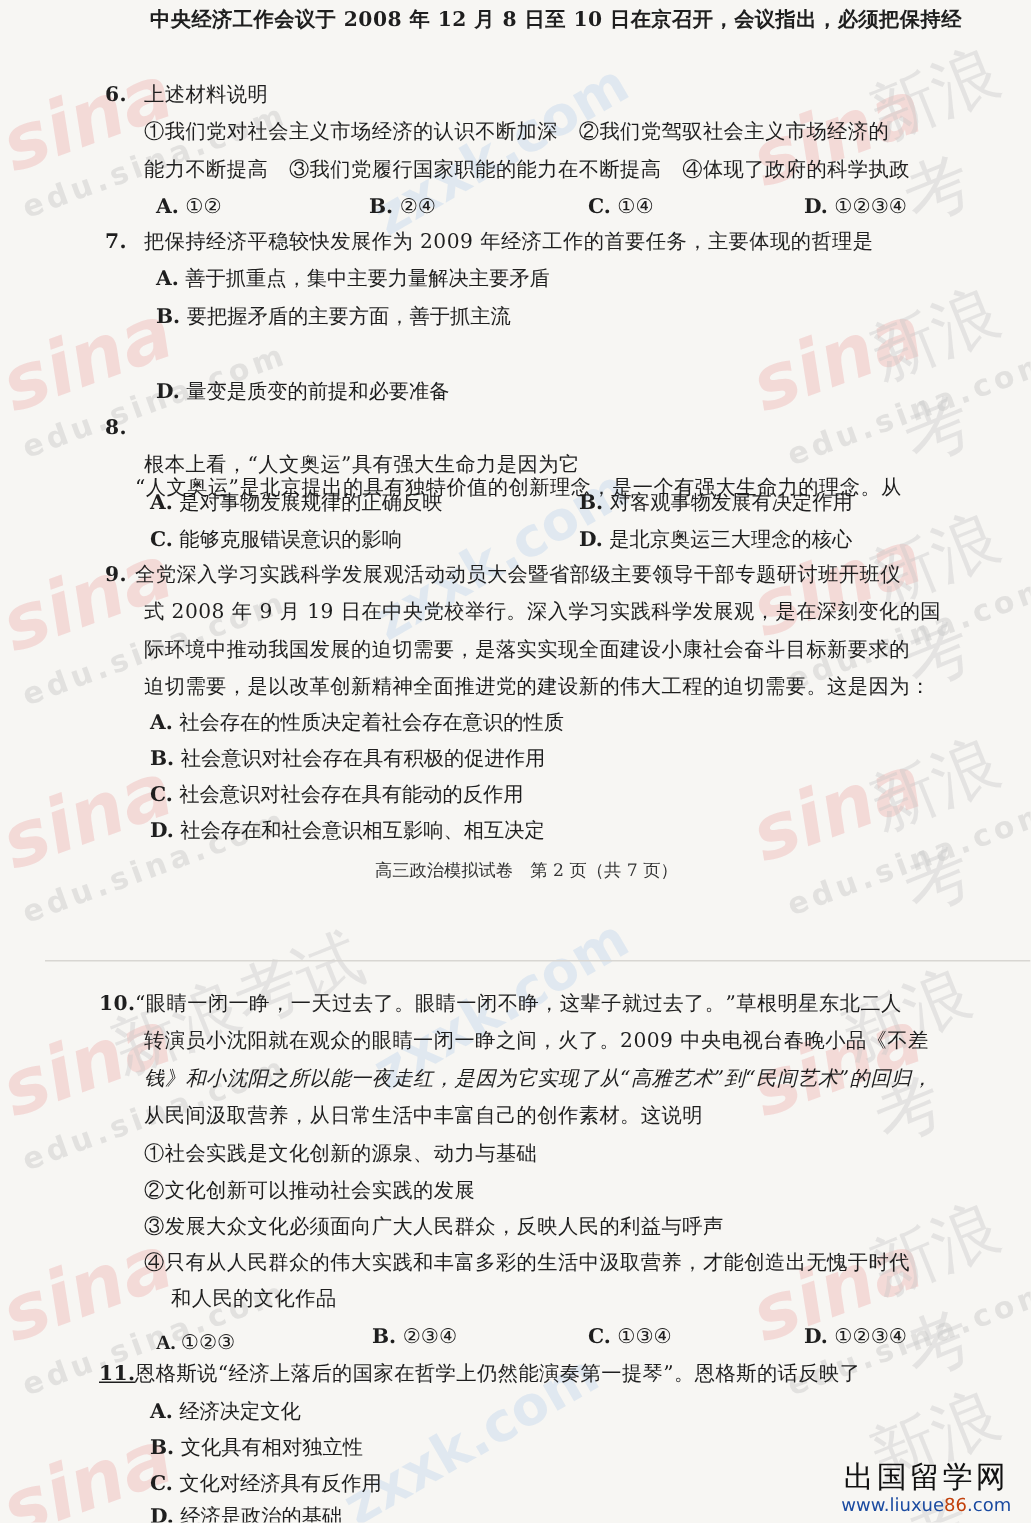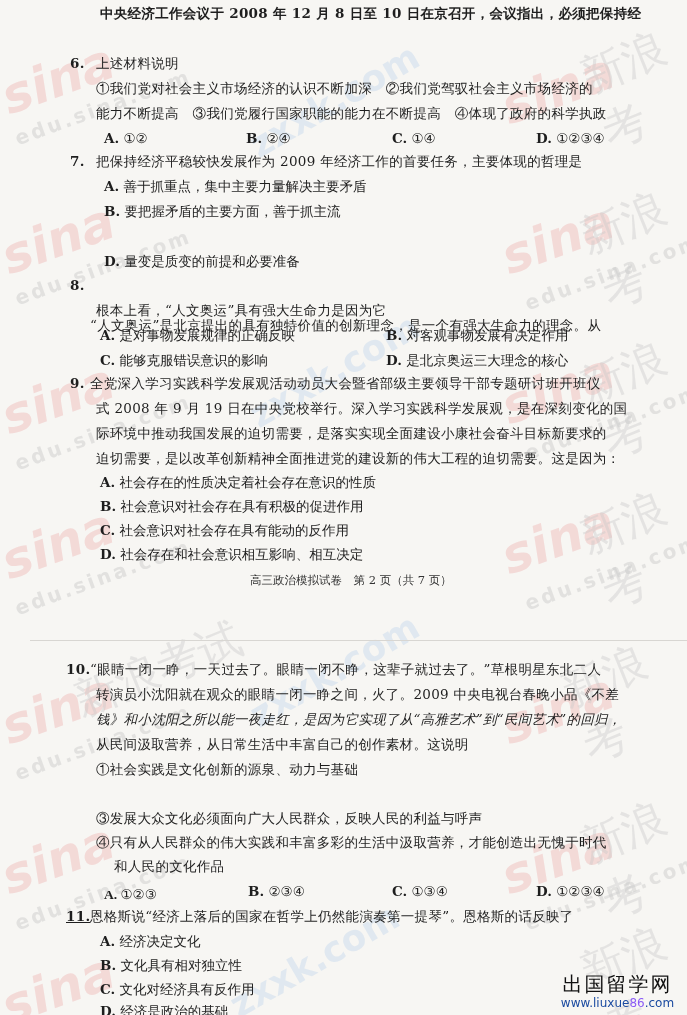--- a/index.html
+++ b/index.html
@@ -24,21 +24,21 @@
     .bold { font-weight: bold; }
     .opt { position: absolute; font-size: 13.5px; line-height: 18px; white-space: nowrap; }
     .footer { position: absolute; font-size: 11.5px; white-space: nowrap; color: #333; }
     .divider { position: absolute; left: 30px; right: 0; top: 640px; height: 1px; background: #d8d6d2; }
     .logo {
       position: absolute; left: 548px; top: 972px; width: 139px; text-align: center;
       font-family: "DejaVu Sans", sans-serif; z-index: 3;
     }
     .logo-title { font-size: 20px; color: #111; letter-spacing: 2px; line-height: 24px; }
     .logo-url { font-size: 12px; color: #1a4aa0; line-height: 14px; }
-    .logo-url .num { color: #8b5cf6; }
+    .logo-url .num { color: #c2410c; }
   </style>
 </head>
 <body>
 
 <div class="wm-layer">
   <div class="wm wm-sina" style="left:0px;top:50px;">sina</div>
   <div class="wm wm-edu" style="left:10px;top:95px;">edu.sina.com</div>
   <div class="wm wm-sina" style="left:0px;top:210px;">sina</div>
   <div class="wm wm-edu" style="left:10px;top:255px;">edu.sina.com</div>
   <div class="wm wm-sina" style="left:0px;top:370px;">sina</div>
@@ -117,20 +117,21 @@
   <div class="footer" style="left:250px;top:573px;">高三政治模拟试卷　第 2 页（共 7 页）</div>
 
   <div class="divider"></div>
 
   <div class="line bold" style="left:66px;top:660px;">10.</div>
   <div class="line" style="left:90px;top:660px;">“眼睛一闭一睁，一天过去了。眼睛一闭不睁，这辈子就过去了。”草根明星东北二人</div>
   <div class="line" style="left:96px;top:685px;">转演员小沈阳就在观众的眼睛一闭一睁之间，火了。2009 中央电视台春晚小品《不差</div>
   <div class="line" style="left:96px;top:710px;font-style:italic;">钱》和小沈阳之所以能一夜走红，是因为它实现了从“高雅艺术”到“民间艺术”的回归，</div>
   <div class="line" style="left:96px;top:735px;">从民间汲取营养，从日常生活中丰富自己的创作素材。这说明</div>
   <div class="line" style="left:96px;top:760px;">①社会实践是文化创新的源泉、动力与基础</div>
+  <div class="line" style="left:96px;top:785px;">②文化创新可以推动社会实践的发展</div>
   <div class="line" style="left:96px;top:809px;">③发展大众文化必须面向广大人民群众，反映人民的利益与呼声</div>
   <div class="line" style="left:96px;top:833px;">④只有从人民群众的伟大实践和丰富多彩的生活中汲取营养，才能创造出无愧于时代</div>
   <div class="line" style="left:114px;top:857px;">和人民的文化作品</div>
   <div class="opt" style="left:104px;top:886px;font-family:Liberation Serif, serif;"><span class="bold">A.</span> <span>①②③</span></div>
   <div class="opt" style="left:248px;top:882px;"><span class="bold">B.</span> <span>②③④</span></div>
   <div class="opt" style="left:392px;top:882px;"><span class="bold">C.</span> <span>①③④</span></div>
   <div class="opt" style="left:536px;top:882px;"><span class="bold">D.</span> <span>①②③④</span></div>
 
   <div class="line bold" style="left:66px;top:907px;text-decoration:underline;">11.</div>
   <div class="line" style="left:90px;top:907px;">恩格斯说“经济上落后的国家在哲学上仍然能演奏第一提琴”。恩格斯的话反映了</div>

